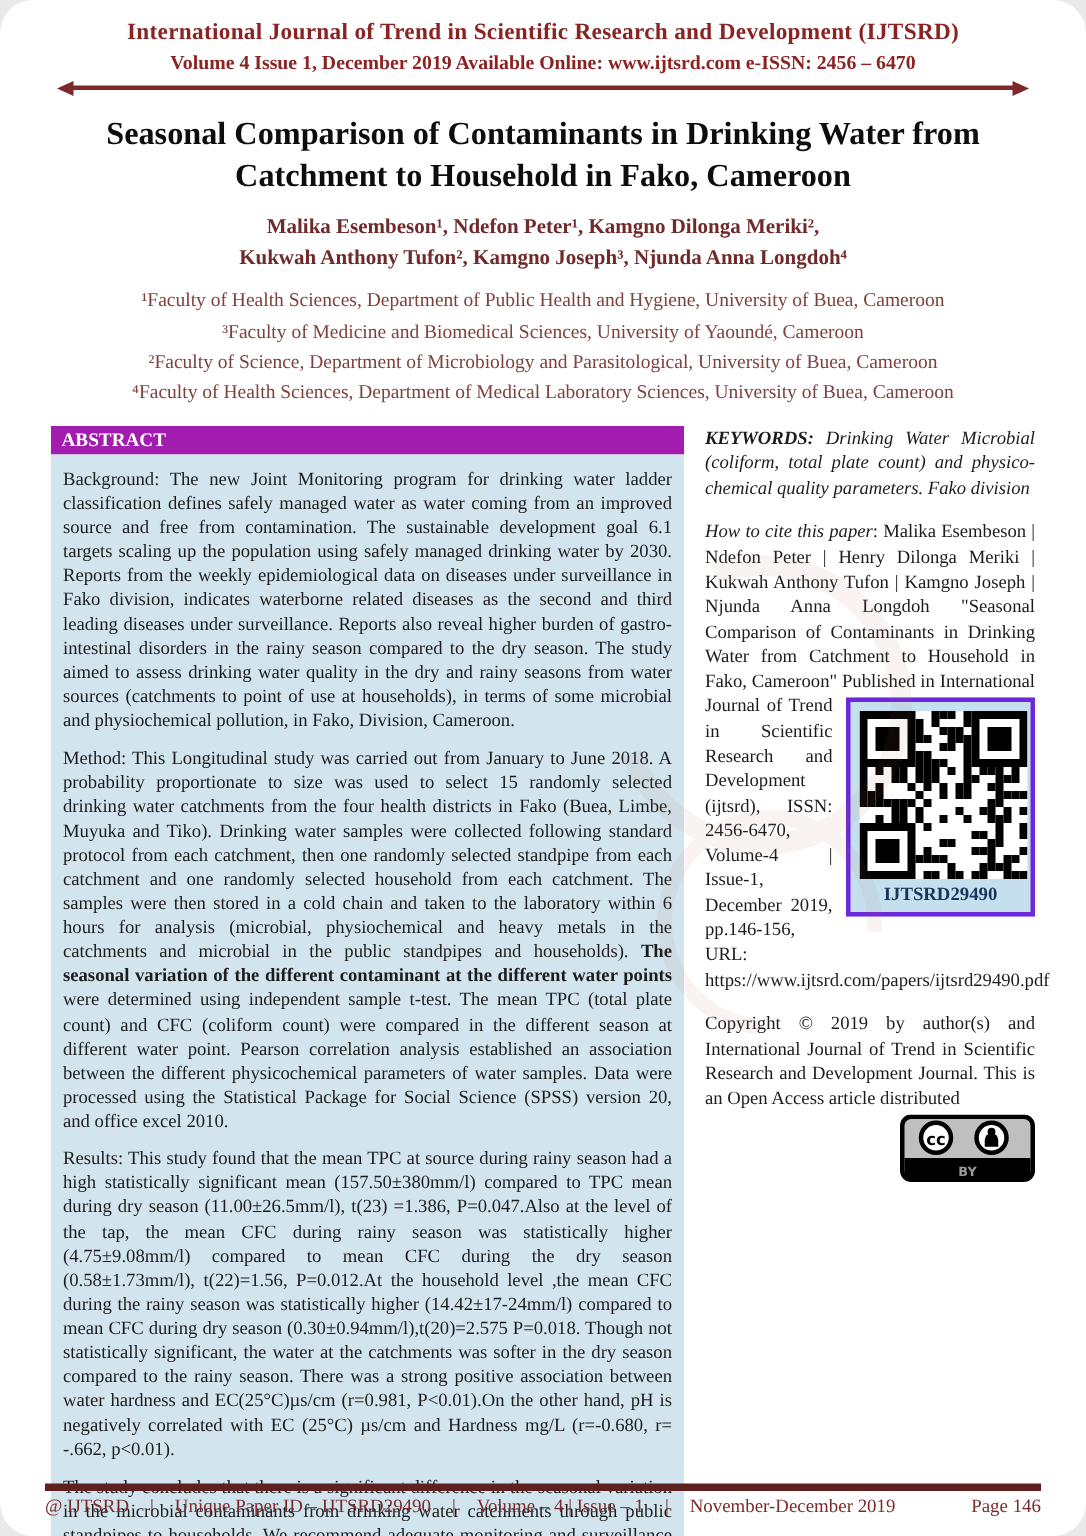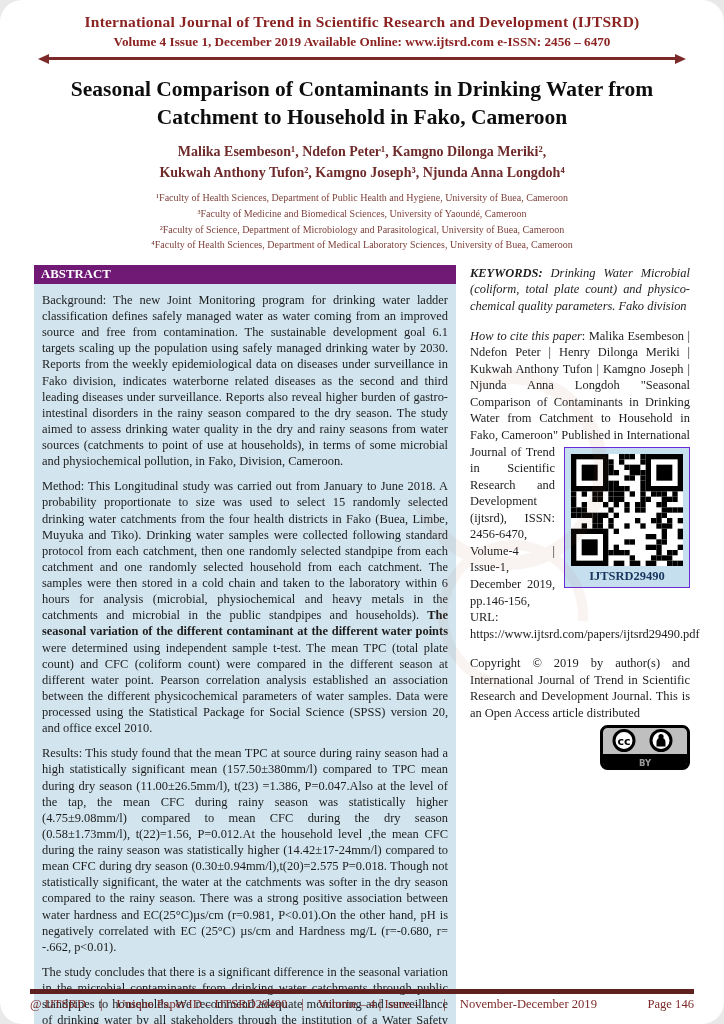--- a/index.html
+++ b/index.html
@@ -18,40 +18,40 @@
   .rule-arrow { position:relative; height:3px; background:#7b2a29; margin:7px 44px 0 44px; }
   .rule-arrow::before { content:""; position:absolute; left:-11px; top:-3.5px;
     border:5px solid transparent; border-right:11px solid #7b2a29; }
   .rule-arrow::after  { content:""; position:absolute; right:-11px; top:-3.5px;
     border:5px solid transparent; border-left:11px solid #7b2a29; }
   
   .atitle { margin-top:15px; text-align:center; font-size:21.5px; font-weight:bold;
             color:#0d0d0d; line-height:1.32; }
   .authors { margin-top:9px; text-align:center; font-size:14px; font-weight:bold;
              color:#6f2b2b; line-height:1.55; }
-  .affils { margin-top:6px; text-align:center; font-size:10px; color:#7d423c; line-height:1.57; }
+  .affils { margin-top:6px; text-align:center; font-size:13px; color:#7d423c; line-height:1.57; }
   
   .cols { display:flex; gap:14px; padding:0 34px; margin-top:12px; }
   .leftcol { flex:0 0 422px; }
   .rightcol { flex:1; min-width:0; }
-  .abs-bar { background:#701a75; color:#ffffff; font-weight:bold; font-size:12.8px;
+  .abs-bar { background:#a21caf; color:#ffffff; font-weight:bold; font-size:12.8px;
              padding:2px 7px 2px 7px; }
   .abs-body { background:#d2e5ef; padding:4px 8px 10px 8px; font-size:12.45px;
               line-height:1.295; text-align:justify; }
   .abs-body p { margin-top:9px; }
   .abs-body p:first-child { margin-top:4px; }
   b.lead { font-weight:normal; }
   .boldrun { font-weight:bold; }
   
   .rightcol { font-size:12.45px; line-height:1.33; text-align:justify; }
   .rightcol p { margin-bottom:13px; }
   .kw { font-style:italic; }
   .kw b { font-weight:bold; font-style:italic; }
   .cite-lead { font-weight:normal; font-style:italic; }
-  .qr-box { float:right; width:126px; background:#c6dfee; border:1px solid #6d28d9;
+  .qr-box { float:right; width:126px; background:#c6dfee; border:3px solid #6d28d9;
             padding:6px 6px 3px 6px; margin:3px 0 6px 9px; text-align:center; }
   .qr-label { font-weight:bold; color:#16355d; font-size:12.5px; margin-top:2px; }
   .cc-badge { float:right; margin:3px 0 4px 10px; }
   
   .footer { position:absolute; left:30px; right:30px; bottom:12px; }
   .fbar { height:5px; background:#5f2120; margin-bottom:3px; }
   .frow { display:flex; align-items:baseline; font-size:12.6px; color:#7b2a29;
           gap:0; white-space:nowrap; }
   .frow .sep { padding:0 14px; }
   .fpage { margin-left:auto; }

